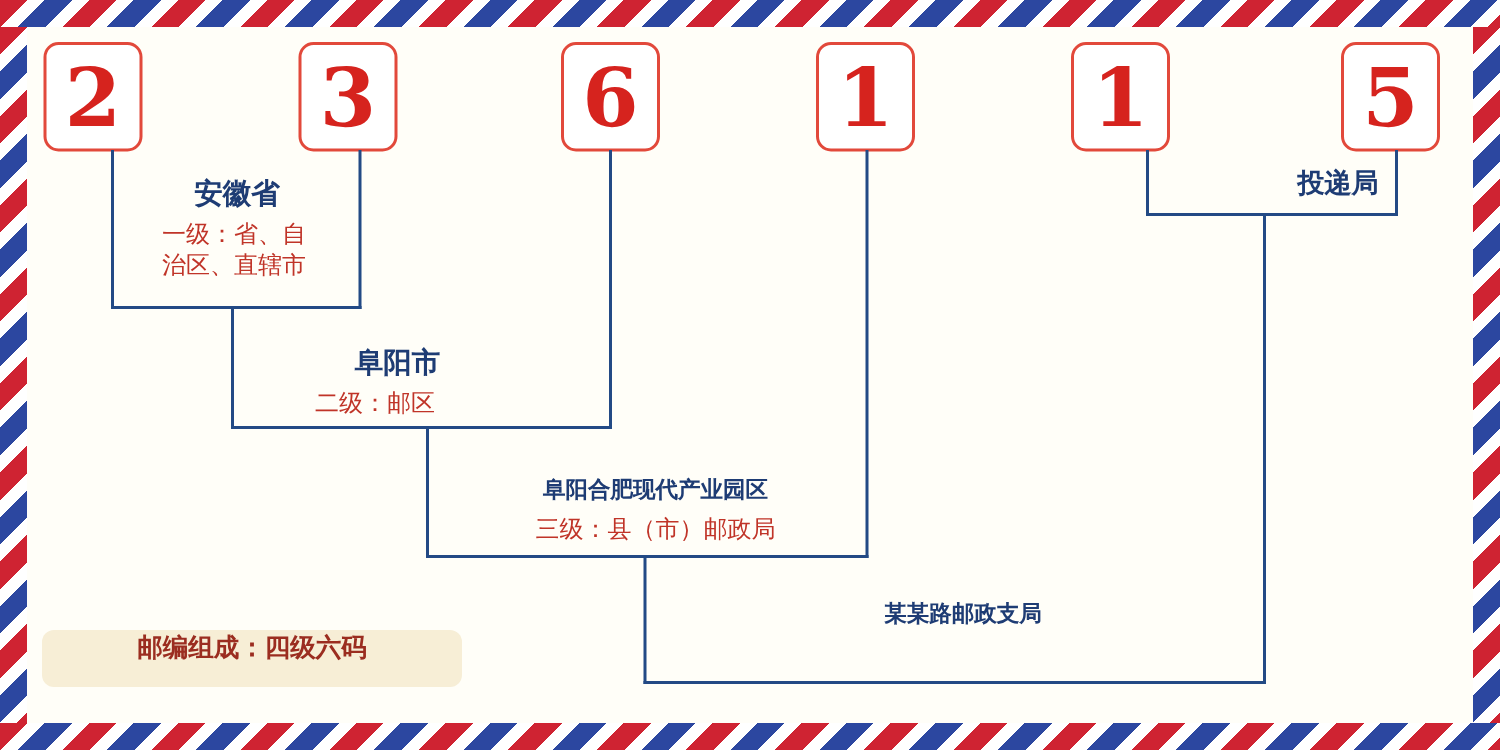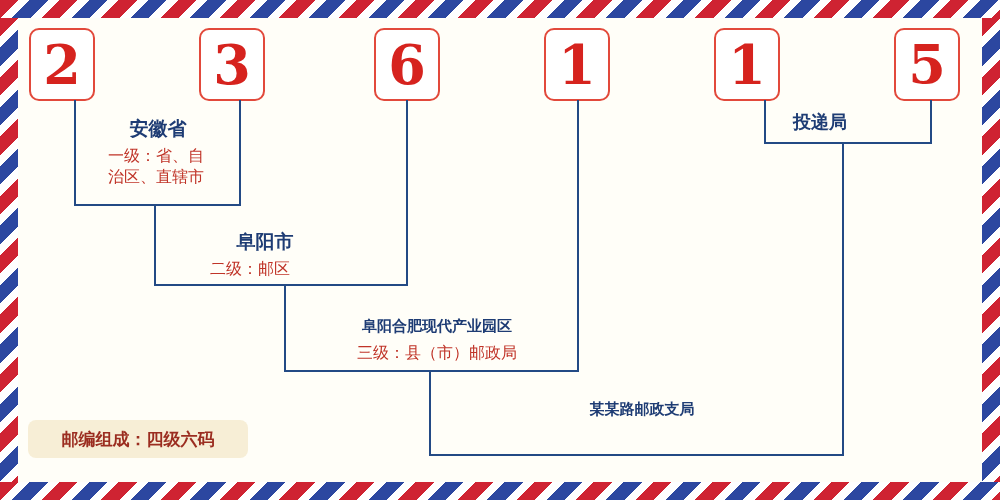--- a/index.html
+++ b/index.html
@@ -30,23 +30,23 @@
     font-size:54px;color:var(--digit-red,#d6231e);line-height:1;}
   
   .line{position:absolute;background:var(--line-navy,#234a85);}
   
   .lbl{position:absolute;transform:translateX(-50%);white-space:nowrap;text-align:center;}
   .name{color:var(--label-navy,#1e3c74);font-weight:bold;font-size:18px;text-align:right;}
   .name.lg{font-size:19px;}
   .name.sm{font-size:15px;}
   .level{color:var(--level-red,#c03428);font-size:16px;}
   
-  .badge{position:absolute;left:28px;top:420px;width:220px;height:38px;
+  .badge{position:absolute;left:28px;top:420px;width:280px;height:38px;
     background:var(--badge-bg,#f7eed6);border-radius:8px;
-    display:flex;align-items:center;justify-content:center;}
+    display:flex;align-items:flex-start;justify-content:center;}
   .badge span{color:var(--badge-text,#9b2d20);font-weight:bold;font-size:17px;}
 </style>
 </head>
 <body>
 
 <div class="canvas">
 
   <div class="stripe h top"></div>
   <div class="stripe h bottom"></div>
   <div class="stripe v left"></div>
@@ -96,19 +96,19 @@
   <div class="lbl level" style="left:156px;top:146px">一级：省、自</div>
 
   <div class="lbl name lg" style="left:265px;top:229px">阜阳市</div>
   <div class="lbl level" style="left:250px;top:259px">二级：邮区</div>
 
   <div class="lbl level" style="left:437px;top:343px">三级：县（市）邮政局</div>
   <div class="lbl name sm" style="left:437px;top:317px">阜阳合肥现代产业园区</div>
 
   <div class="lbl name sm" style="left:642px;top:400px">某某路邮政支局</div>
 
-  <div class="lbl name" style="left:820px;top:110px">投递局</div>
+  <div class="lbl name" style="left:892px;top:110px">投递局</div>
 
   <div class="badge">
     <span>邮编组成：四级六码</span>
   </div>
 
 </div>
 
 </body></html>

